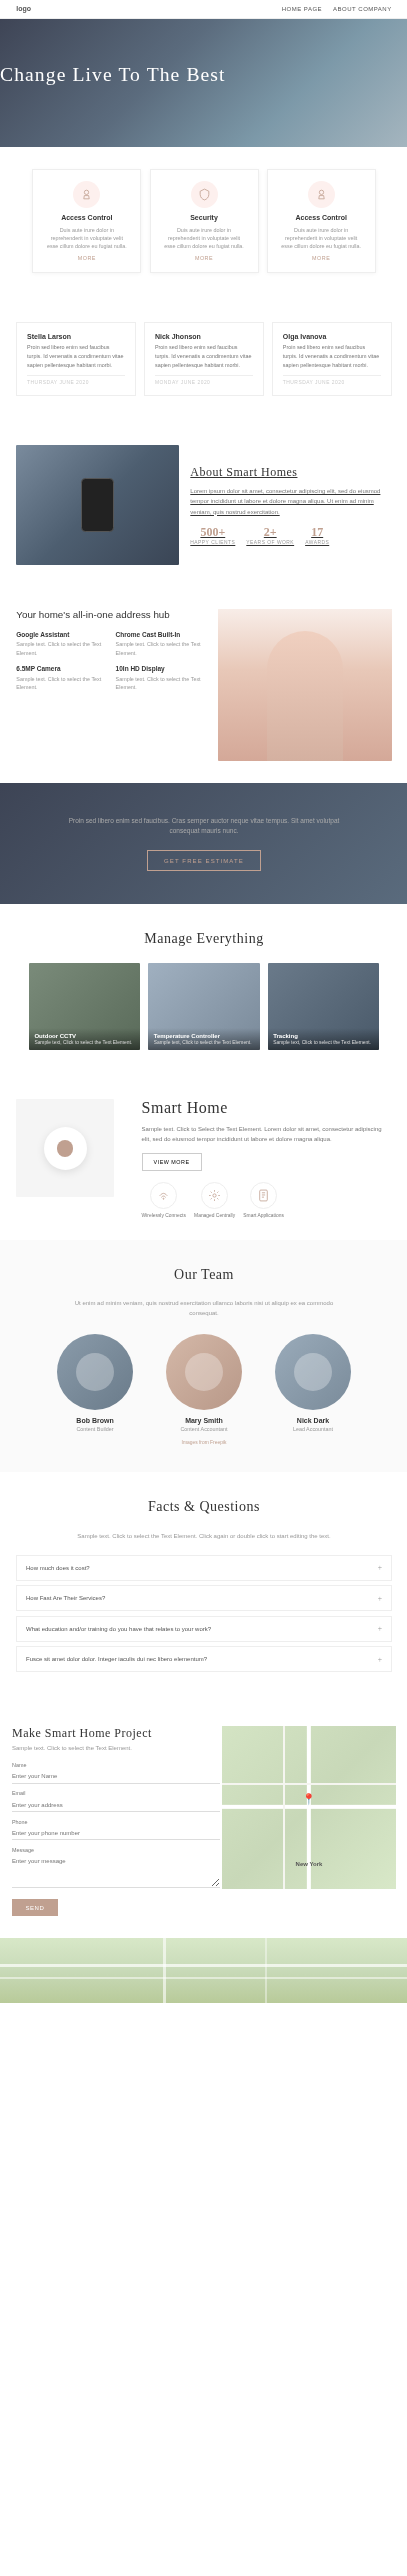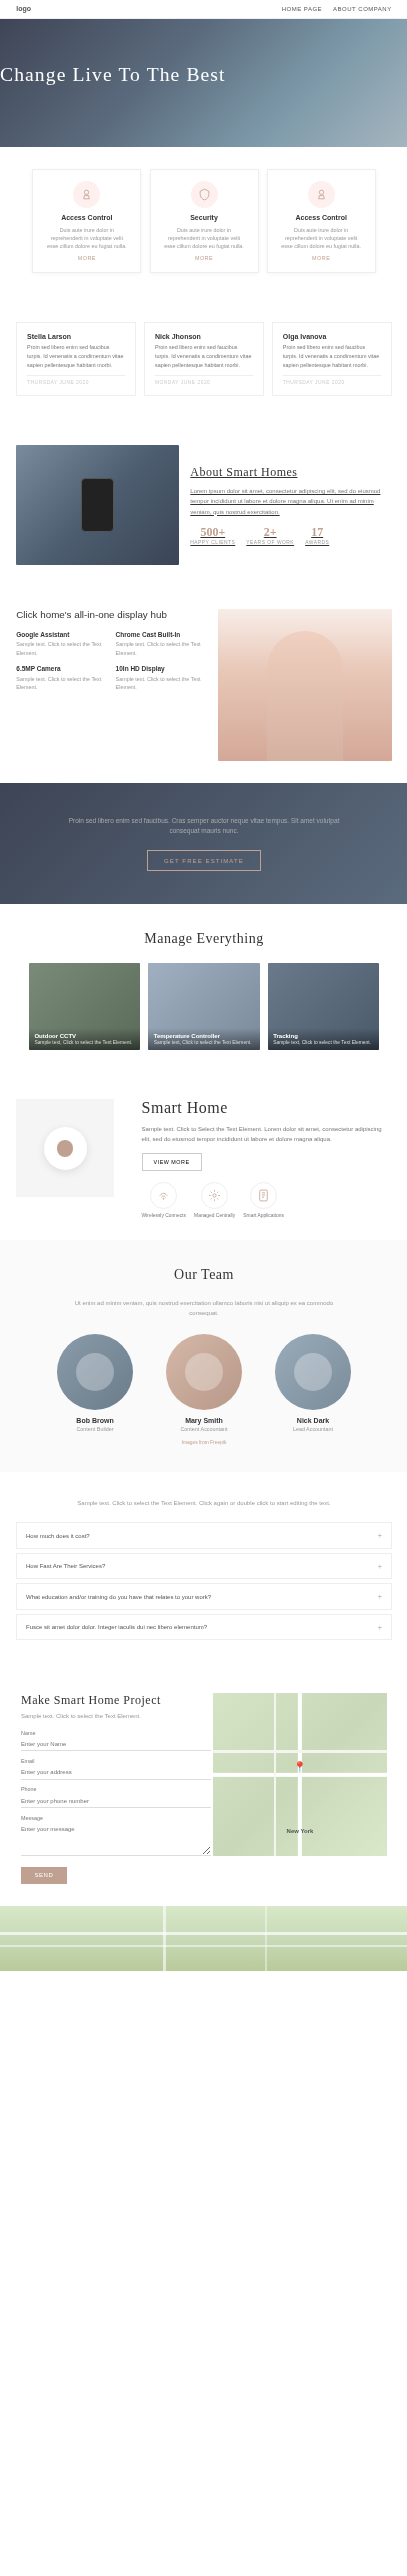--- a/index.html
+++ b/index.html
@@ -105,21 +105,21 @@
     .team-from { font-size: 4.9px; color: #c0a090; margin-top: 8.2px; font-family: sans-serif; }
     
     
     .faq-section { padding: 27px 16.3px; }
     .faq-subtitle { font-size: 6px; color: #999; text-align: center; max-width: 272px; margin: 0 auto 13.6px; font-family: sans-serif; line-height: 1.6; }
     .faq-item { border: 0.5px solid #eee; margin-bottom: 4.3px; padding: 7.6px 8.7px; display: flex; justify-content: space-between; align-items: center; cursor: pointer; background: #fff; }
     .faq-question { font-size: 6px; font-family: sans-serif; color: #555; }
     .faq-chevron { color: #999; font-size: 7.6px; }
     
     
-    .contact-section { padding: 22px 21px; display: flex; gap: 2px; }
+    .contact-section { padding: 22px 12px; display: flex; gap: 2px; }
     .contact-form-area { flex: 1; }
     .contact-form-area h2 { font-size: 12px; font-weight: 300; margin-bottom: 4.3px; letter-spacing: 0.5px; }
     .contact-form-area .subtitle { font-size: 6px; color: #999; margin-bottom: 11px; font-family: sans-serif; }
     .form-group { margin-bottom: 6.5px; }
     .form-group label { font-size: 5.4px; color: #777; display: block; margin-bottom: 2.2px; font-family: sans-serif; }
     .form-group input, .form-group textarea { width: 100%; border: none; border-bottom: 0.5px solid #ddd; padding: 3.3px 0; font-size: 6px; outline: none; font-family: sans-serif; background: transparent; }
     .form-group textarea { resize: vertical; height: 33px; }
     .submit-btn { background: #c0a090; color: #fff; border: none; padding: 5.4px 13.6px; font-size: 6px; letter-spacing: 0.5px; cursor: pointer; font-family: sans-serif; margin-top: 2.7px; }
     .contact-map { width: 174px; height: 163px; flex-shrink: 0; background: #e8e8e8; position: relative; overflow: hidden; }
     .map-bg { width: 100%; height: 100%; background: linear-gradient(135deg, #d4e4c4 0%, #c8d8b8 50%, #d8e8c8 100%); position: relative; }
@@ -232,21 +232,21 @@
       <div class="stat">
         <div class="stat-number">17</div>
         <div class="stat-label">AWARDS</div>
       </div>
     </div>
   </div>
 </section>
 
 <section class="hub-section">
   <div class="hub-content">
-    <h2>Click home's all-in-one display hub</h2>
+    <h2>Your home's all-in-one address hub</h2>
     <div class="hub-features">
       <div class="hub-feature">
         <h4>Google Assistant</h4>
         <p>Sample text. Click to select the Text Element.</p>
       </div>
       <div class="hub-feature">
         <h4>Chrome Cast Built-In</h4>
         <p>Sample text. Click to select the Text Element.</p>
       </div>
       <div class="hub-feature">
@@ -379,20 +379,21 @@
         </div>
       </div>
       <div class="team-name">Nick Dark</div>
       <div class="team-role">Lead Accountant</div>
     </div>
   </div>
   <p class="team-from">Images from Freepik</p>
 </section>
 
 <section class="faq-section">
+  <h2 class="section-title">Facts &amp; Questions</h2>
   <p class="faq-subtitle">Sample text. Click to select the Text Element. Click again or double click to start editing the text.</p>
   <div>
     <div class="faq-item">
       <span class="faq-question">How much does it cost?</span>
       <span class="faq-chevron">+</span>
     </div>
     <div class="faq-item">
       <span class="faq-question">How Fast Are Their Services?</span>
       <span class="faq-chevron">+</span>
     </div>

